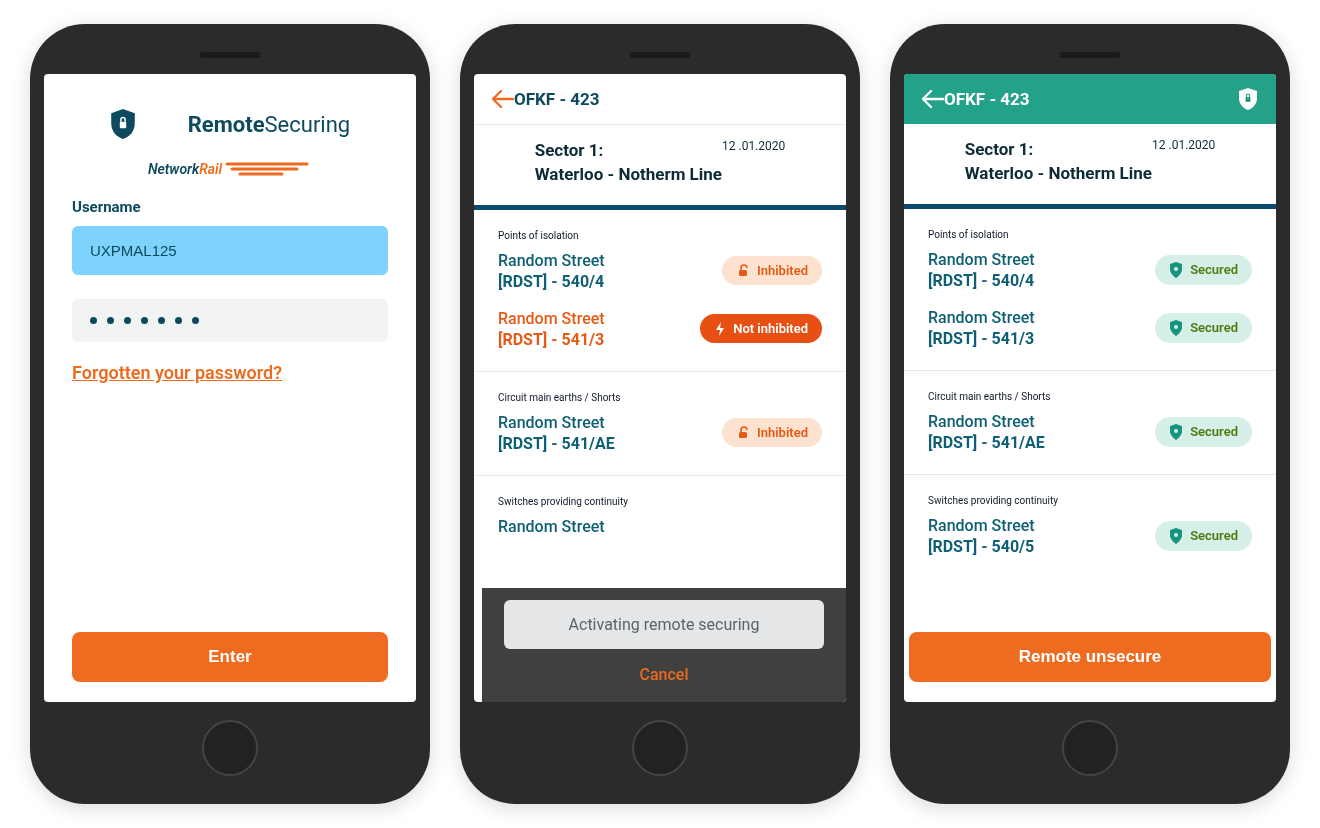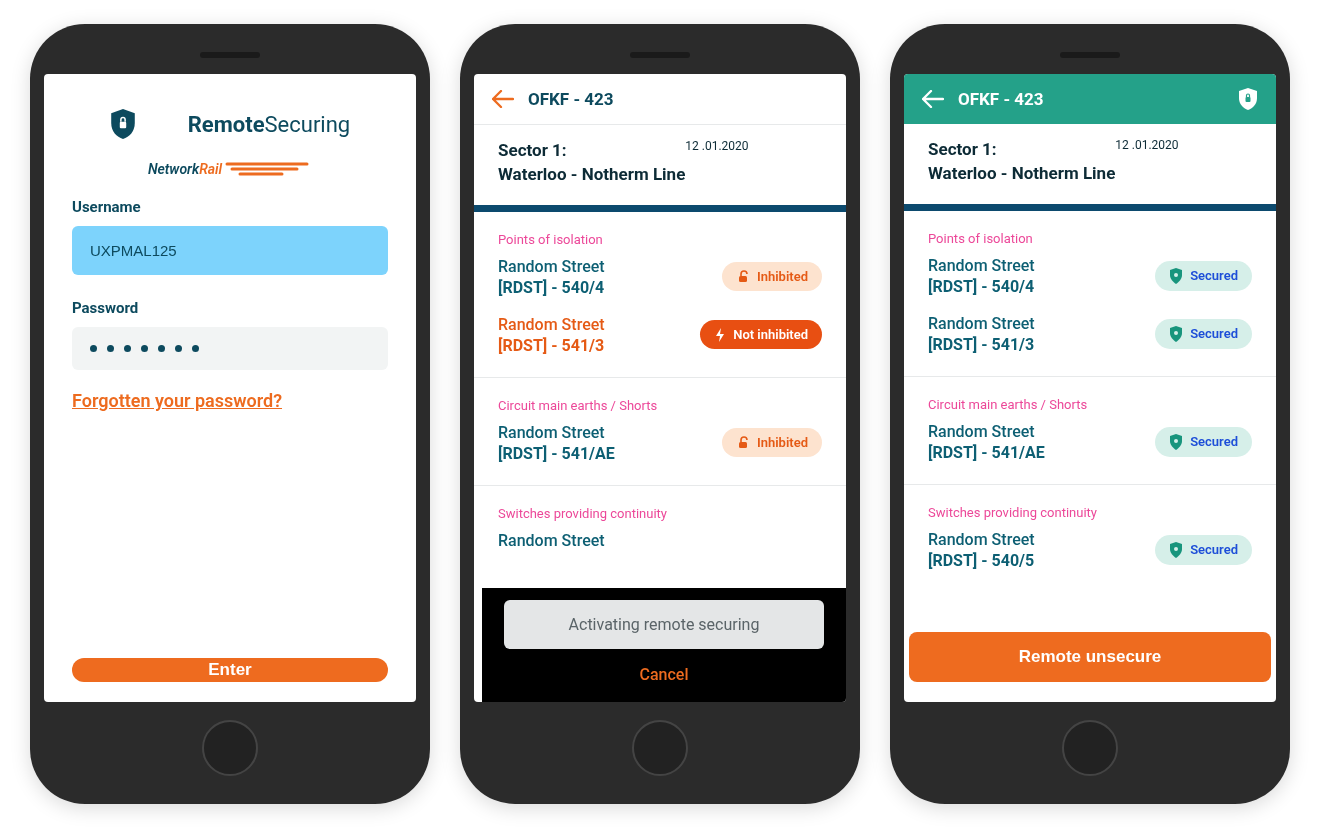--- a/index.html
+++ b/index.html
@@ -70,54 +70,54 @@
     margin-bottom: 24px;
   }
   .pw-dots { display: flex; gap: 10px; padding: 18px; background:#f2f4f4; border-radius:6px; margin-bottom:20px;}
   .pw-dots span { width: 7px; height: 7px; background: #0d4a5e; border-radius: 50%; }
   .forgot { color: #ed6b1f; font-size: 18px; font-weight: 600; }
   .big-btn {
     margin: 0 28px 20px;
     background: #ee6b1f;
     color: #fff;
     border: none;
-    border-radius: 18px;
-    padding: 2px;
+    border-radius: 8px;
+    padding: 15px;
     font-size: 17px;
     font-weight: 600;
     cursor: pointer;
   }
 
   
-  .topbar { display: flex; align-items: center; gap: 14px; padding: 14px 18px; border-bottom: 1px solid #e7e9ea; }
+  .topbar { display: flex; align-items: center; padding: 14px 18px; border-bottom: 1px solid #e7e9ea; }
   .topbar.teal { background: #24a189; border-bottom: none; }
   .topbar-title { font-size: 17px; font-weight: 700; color: #0d4a5e; }
   .topbar.teal .topbar-title { color: #fff; }
   .back-arrow { width: 22px; height: 22px; display:flex; align-items:center; }
   .topbar-spacer { flex: 1; }
 
-  .sector-head { display: flex; justify-content: flex-start; padding: 14px 24px 18px; border-bottom: 7px solid #0c4a6e; }
+  .sector-head { display: flex; justify-content: center; padding: 14px 24px 18px; border-bottom: 5px solid #0c4a6e; }
   .sector-name { font-size: 17px; font-weight: 700; color: #0d2b36; line-height: 1.4; }
   .sector-date { font-size: 12px; color: #0d2b36; }
 
-  .section-label { font-size: 13px; color: #ec4899; padding: 20px 24px 6px; }
+  .section-label { font-size: 10px; color: #0f172a; padding: 20px 24px 6px; }
 
   .poi { display: flex; align-items: center; justify-content: space-between; padding: 4px 24px 14px; }
   .poi-left-small { font-size: 16px; color: #0d5f73; font-weight: 500; }
   .poi-left-big { font-size: 16px; color: #0d5f73; font-weight: 700; margin-top: 2px; }
   .poi.orange .poi-left-small, .poi.orange .poi-left-big { color: #e55a15; }
 
   .pill { display: inline-flex; align-items: center; gap: 7px; border-radius: 18px; padding: 7px 14px; font-size: 13px; font-weight: 600; }
   .pill.inhibited { background: #fde3cf; color: #e55a15; justify-content: center; }
   .pill.notinhibited { background: #e84f12; color: #fff; }
-  .pill.secured { background: #d6efe9; color: #1d4ed8; }
+  .pill.secured { background: #d6efe9; color: #4d7c0f; }
 
   .divider { height: 1px; background: #e7e9ea; margin: 8px 0 0; }
 
-  .activating-wrap { position: absolute; left: 8px; right: 0; bottom: 0; background: #000000; padding: 12px 22px 18px; }
+  .activating-wrap { position: absolute; left: 8px; right: 0; bottom: 0; background: #404040; padding: 12px 22px 18px; }
   .activating {
     background: #e4e6e7; color: #5a6468; text-align: center;
     padding: 15px; border-radius: 6px; font-size: 16px;
   }
   .cancel { text-align: center; color: #ed6b1f; font-size: 16px; font-weight: 500; padding-top: 16px; }
 
   .bottom-btn-wrap { padding: 16px 5px 20px; margin-top: auto; }
   .bottom-btn {
     width: 100%; background: #ee6b1f; color: #fff; border: none;
     border-radius: 8px; padding: 15px; font-size: 17px; font-weight: 600; cursor: pointer;
@@ -145,21 +145,20 @@
       <div class="nr-logo">
         <span class="nr-text"><span>Network</span><span style="color:#ed6b1f">Rail</span></span>
         <svg class="nr-lines" width="90" height="16" viewBox="0 0 90 16">
           <path d="M5 2 L85 2 M10 7 L75 7 M18 12 L60 12" stroke="#ed6b1f" stroke-width="3" stroke-linecap="round"></path>
         </svg>
       </div>
     </div>
     <div class="login-form">
       <label class="field-label">Username</label>
       <input class="text-input" value="UXPMAL125" style="">
-      <label class="field-label">Password</label>
       <div class="pw-dots">
         <span></span>
           <span></span>
           <span></span>
           <span></span>
           <span></span>
           <span></span>
           <span></span>
       </div>
       <a class="forgot" href="#">Forgotten your password?</a>

